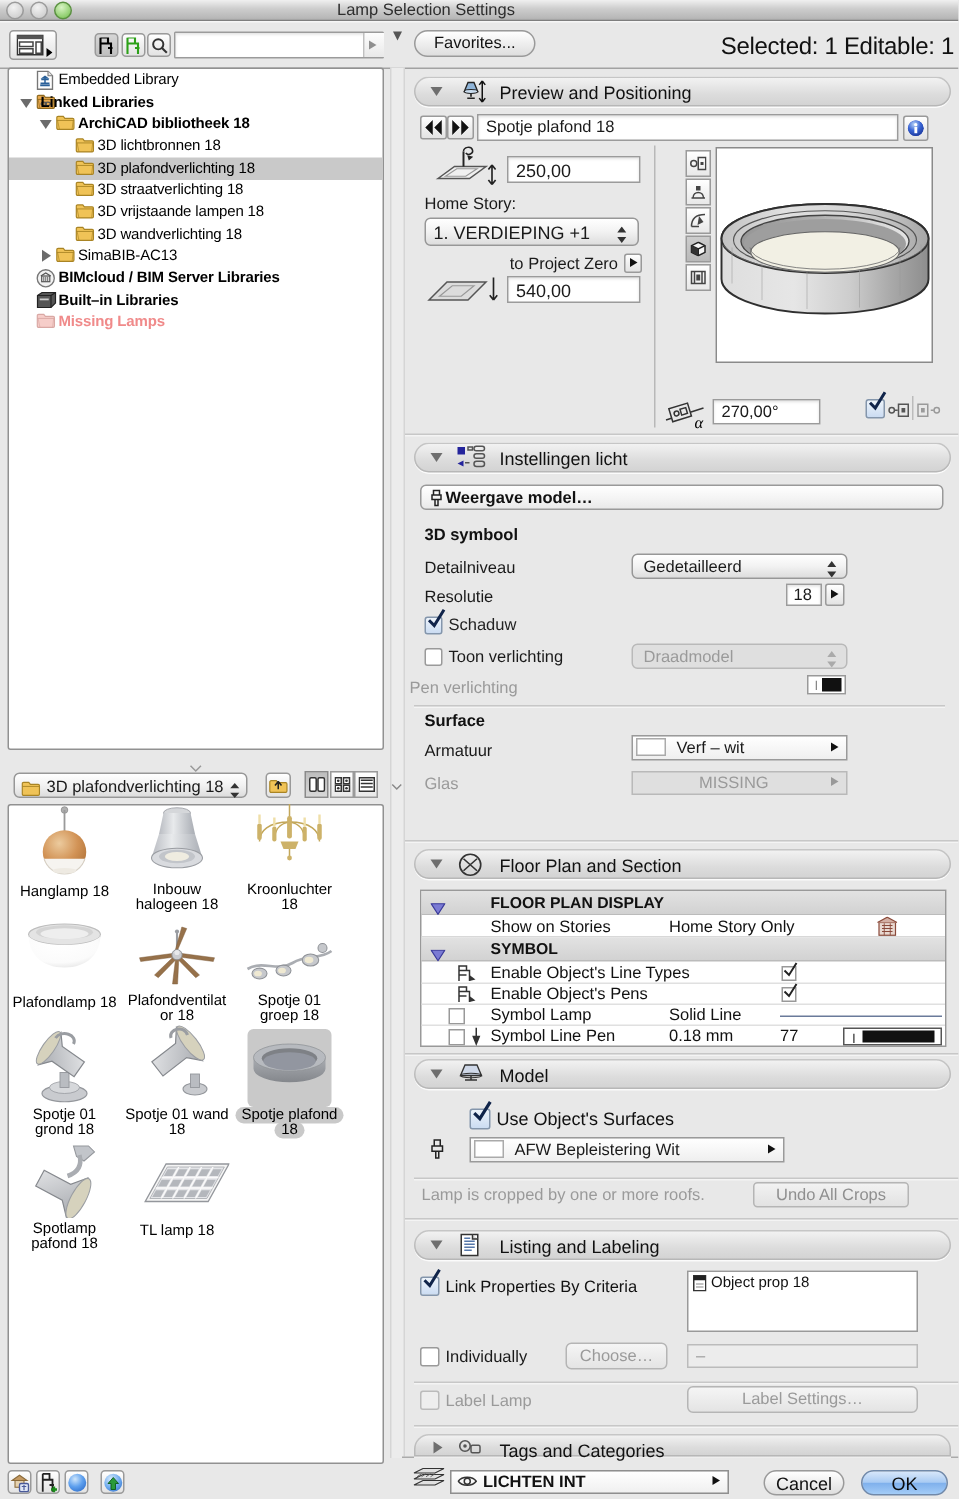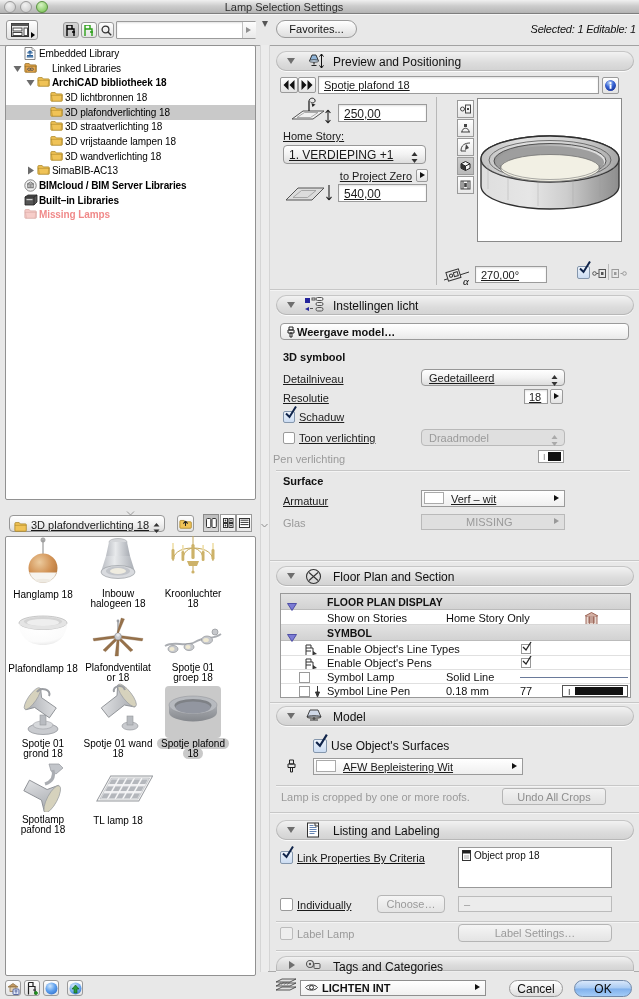--- a/index.html
+++ b/index.html
@@ -8,21 +8,21 @@
 .titlebar{left:0;top:0;width:639px;height:13px;background:linear-gradient(#f0f0f0,#cdcdcd 45%,#b8b8b8 92%,#b0b0b0);border-bottom:1px solid #7e7e7e;}
 .tl{width:10px;height:10px;border-radius:50%;top:1px;}
 .title{top:1px;left:0;width:568px;text-align:center;font-size:11px;color:#2e2e2e;}
 .toolbar{left:0;top:14px;width:639px;height:31px;background:#e8e8e8;border-bottom:1px solid #a2a2a2;box-shadow:inset 0 1px 0 #f6f6f6;}
 .btn{background:linear-gradient(#ffffff,#f1f1f1 45%,#e3e3e3);border:1px solid #9a9a9a;border-radius:3px;box-sizing:border-box;}
 .rbtn{background:linear-gradient(#ffffff,#f0f0f0 45%,#dedede);border:1px solid #9a9a9a;border-radius:9px;box-sizing:border-box;text-align:center;}
 .fld{background:#fff;border:1px solid #9b9b9b;box-sizing:border-box;box-shadow:inset 0 1px 2px rgba(0,0,0,.12);}
 .pill{left:276px;width:358px;height:20px;border-radius:10px;background:linear-gradient(#f4f4f4,#dcdcdc 60%,#d2d2d2);box-shadow:inset 0 0 0 1px rgba(160,160,160,.55), 0 1px 0 rgba(255,255,255,.8);}
 .pill .tri{position:absolute;left:11px;top:7px;width:0;height:0;border-left:4.5px solid transparent;border-right:4.5px solid transparent;border-top:6px solid #6e6e6e;}
 .pill .ttl{position:absolute;left:57px;top:3.5px;font-size:12px;color:#111;}
-.lbl{font-size:11px;color:#1a1a1a;text-decoration:underline;}
+.lbl{font-size:11px;color:#1a1a1a;}
 .glbl{font-size:11px;color:#9a9a9a;}
 .blbl{font-size:11px;font-weight:bold;color:#111;}
 .pop{background:linear-gradient(#ffffff,#f2f2f2 50%,#dddddd);border:1px solid #979797;border-radius:4px;box-sizing:border-box;}
 .cb{width:12px;height:12px;border:1px solid #8496ac;border-radius:2px;background:linear-gradient(#eef4fb,#cbdcf2);box-sizing:border-box;}
 .cbx{width:12px;height:12px;border:1px solid #9a9a9a;border-radius:2px;background:#fff;box-sizing:border-box;}
 .sep{height:1px;background:#c7c7c7;box-shadow:0 1px 0 #f4f4f4;}
 .tree-row{position:absolute;left:1px;height:15px;font-size:10px;letter-spacing:-0.1px;color:#000;white-space:nowrap;}
 .thumb-lbl{position:absolute;font-size:10px;color:#000;text-align:center;line-height:11px;}
 .seg{border:1px solid #9a9a9a;box-sizing:border-box;background:linear-gradient(#ffffff,#e8e8e8);}
 </style>
@@ -56,21 +56,21 @@
   </svg>
 <svg class="abs" style="left:101px;top:25px;" width="11" height="11" viewBox="0 0 11 11">
     <circle cx="4.5" cy="4.5" r="3.4" fill="none" stroke="#333" stroke-width="1.3"></circle>
     <path d="M7 7 L10.2 10.2" stroke="#333" stroke-width="1.4"></path>
   </svg>
 <div class="abs fld" style="left:116px;top:21px;width:140px;height:18px;border-radius:1px;"></div>
 <div class="abs" style="left:242px;top:22px;width:13px;height:16px;background:linear-gradient(#fdfdfd,#e9e9e9);border-left:1px solid #c0c0c0;"></div>
 <div class="abs" style="left:246px;top:27px;width:0;height:0;border-top:3.5px solid transparent;border-bottom:3.5px solid transparent;border-left:5px solid #8f8f8f;"></div>
 <div class="abs" style="left:262px;top:21px;width:0;height:0;border-left:3px solid transparent;border-right:3px solid transparent;border-top:6px solid #555;"></div>
 <div class="abs rbtn" style="left:276px;top:20px;width:81px;height:18px;font-size:11px;color:#111;line-height:17px;">Favorites...</div>
-<div class="abs" style="right:3px;top:23px;font-size:11px;letter-spacing:-0.2px;color:#111;font-style:italic;">Selected: 1 Editable: 1</div>
+<div class="abs" style="right:3px;top:23px;font-size:16px;letter-spacing:-0.2px;color:#111;">Selected: 1 Editable: 1</div>
 
 <div class="abs" style="left:5px;top:45px;width:251px;height:455px;background:#fff;border:1px solid #919191;box-sizing:border-box;border-radius:2px;"></div>
 <div id="tree" class="abs" style="left:5px;top:45px;width:295px;height:455px;">
 <div class="tree-row" style="top:1px;">
       <span style="position:absolute;left:18px;top:1px;"><svg width="12" height="13" viewBox="0 0 12 13" style="vertical-align:-2px;">
           <path d="M1 0.5 h7 l3 3 v9 h-10 Z" fill="#fdfdfd" stroke="#777" stroke-width="0.9"></path>
           <path d="M8 0.5 v3 h3" fill="#e6e6e6" stroke="#777" stroke-width="0.7"></path>
           <path d="M3 8.5 h6 M3.5 6 h5 M6 4 v4" stroke="#2a6099" stroke-width="1"></path>
           <path d="M3 5.5 h6 l-3 -2.2 Z" fill="#2a6099"></path>
           <rect x="2.8" y="9.2" width="6.4" height="1.3" fill="#2a6099"></rect>
@@ -81,21 +81,21 @@
       <span style="position:absolute;left:7px;top:3px;"><svg width="9" height="9" viewBox="0 0 9 9" style="vertical-align:0px;">
           <path d="M0.5 2 h8 L4.5 8 Z" fill="#6b6b6b"></path>
         </svg></span>
       <span style="position:absolute;left:18px;top:1px;"><svg width="13" height="11" viewBox="0 0 15 12" style="vertical-align:-1px;">
 <path d="M1 2.5 a1 1 0 0 1 1-1 h4 l1.2 1.5 h6 a1 1 0 0 1 1 1 v6.5 a1 1 0 0 1 -1 1 h-11.2 a1 1 0 0 1 -1-1 Z" fill="#e8a84e" stroke="#8f6a20" stroke-width="0.9"></path>
 <path d="M1 4.6 h13.2" stroke="#8f6a20" stroke-width="0.7" fill="none"></path>
 <path d="M1.6 4.6 L3 11.3 M13.6 4.6 L12.8 11.3" stroke="#8f6a20" stroke-width="0.5" fill="none"></path>
           <ellipse cx="6" cy="8" rx="2" ry="1.4" fill="none" stroke="#555" stroke-width="1"></ellipse>
           <ellipse cx="9" cy="8" rx="2" ry="1.4" fill="none" stroke="#555" stroke-width="1"></ellipse>
         </svg></span>
-      <span style="position:absolute;left:46px;top:1.5px;font-weight:normal;color:#000;">Linked Libraries</span>
+      <span style="position:absolute;left:21px;top:1.5px;font-weight:bold;color:#000;">Linked Libraries</span>
     </div>
 <div class="tree-row" style="top:30px;">
       <span style="position:absolute;left:20px;top:3px;"><svg width="9" height="9" viewBox="0 0 9 9" style="vertical-align:0px;">
           <path d="M0.5 2 h8 L4.5 8 Z" fill="#6b6b6b"></path>
         </svg></span>
       <span style="position:absolute;left:31px;top:1px;"><svg width="13" height="11" viewBox="0 0 15 12" style="vertical-align:-1px;">
 <path d="M1 2.5 a1 1 0 0 1 1-1 h4 l1.2 1.5 h6 a1 1 0 0 1 1 1 v6.5 a1 1 0 0 1 -1 1 h-11.2 a1 1 0 0 1 -1-1 Z" fill="#f0c357" stroke="#a98424" stroke-width="0.9"></path>
 <path d="M1 4.6 h13.2" stroke="#a98424" stroke-width="0.7" fill="none"></path>
 <path d="M1.6 4.6 L3 11.3 M13.6 4.6 L12.8 11.3" stroke="#a98424" stroke-width="0.5" fill="none"></path>
         </svg></span>

